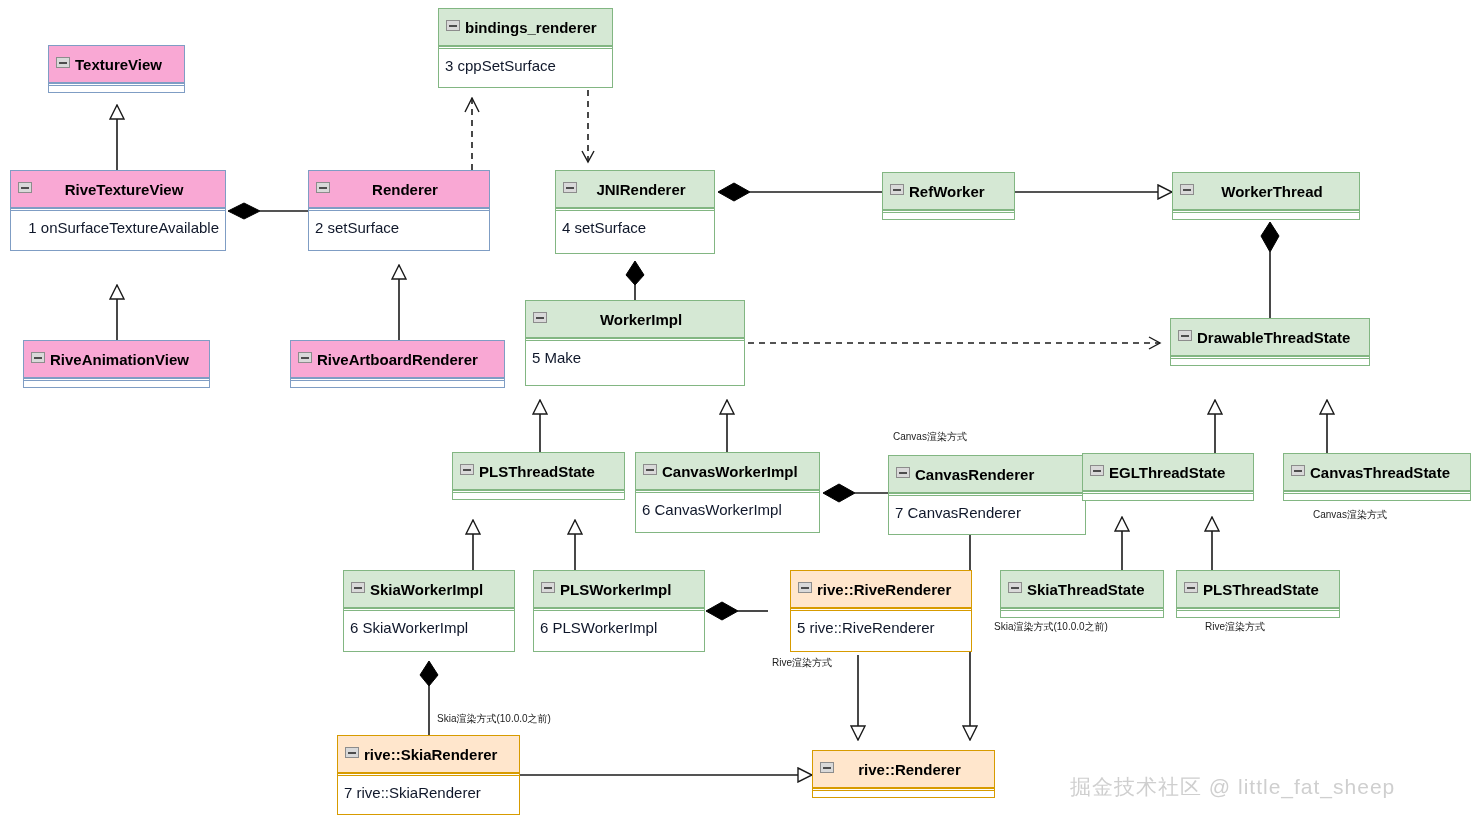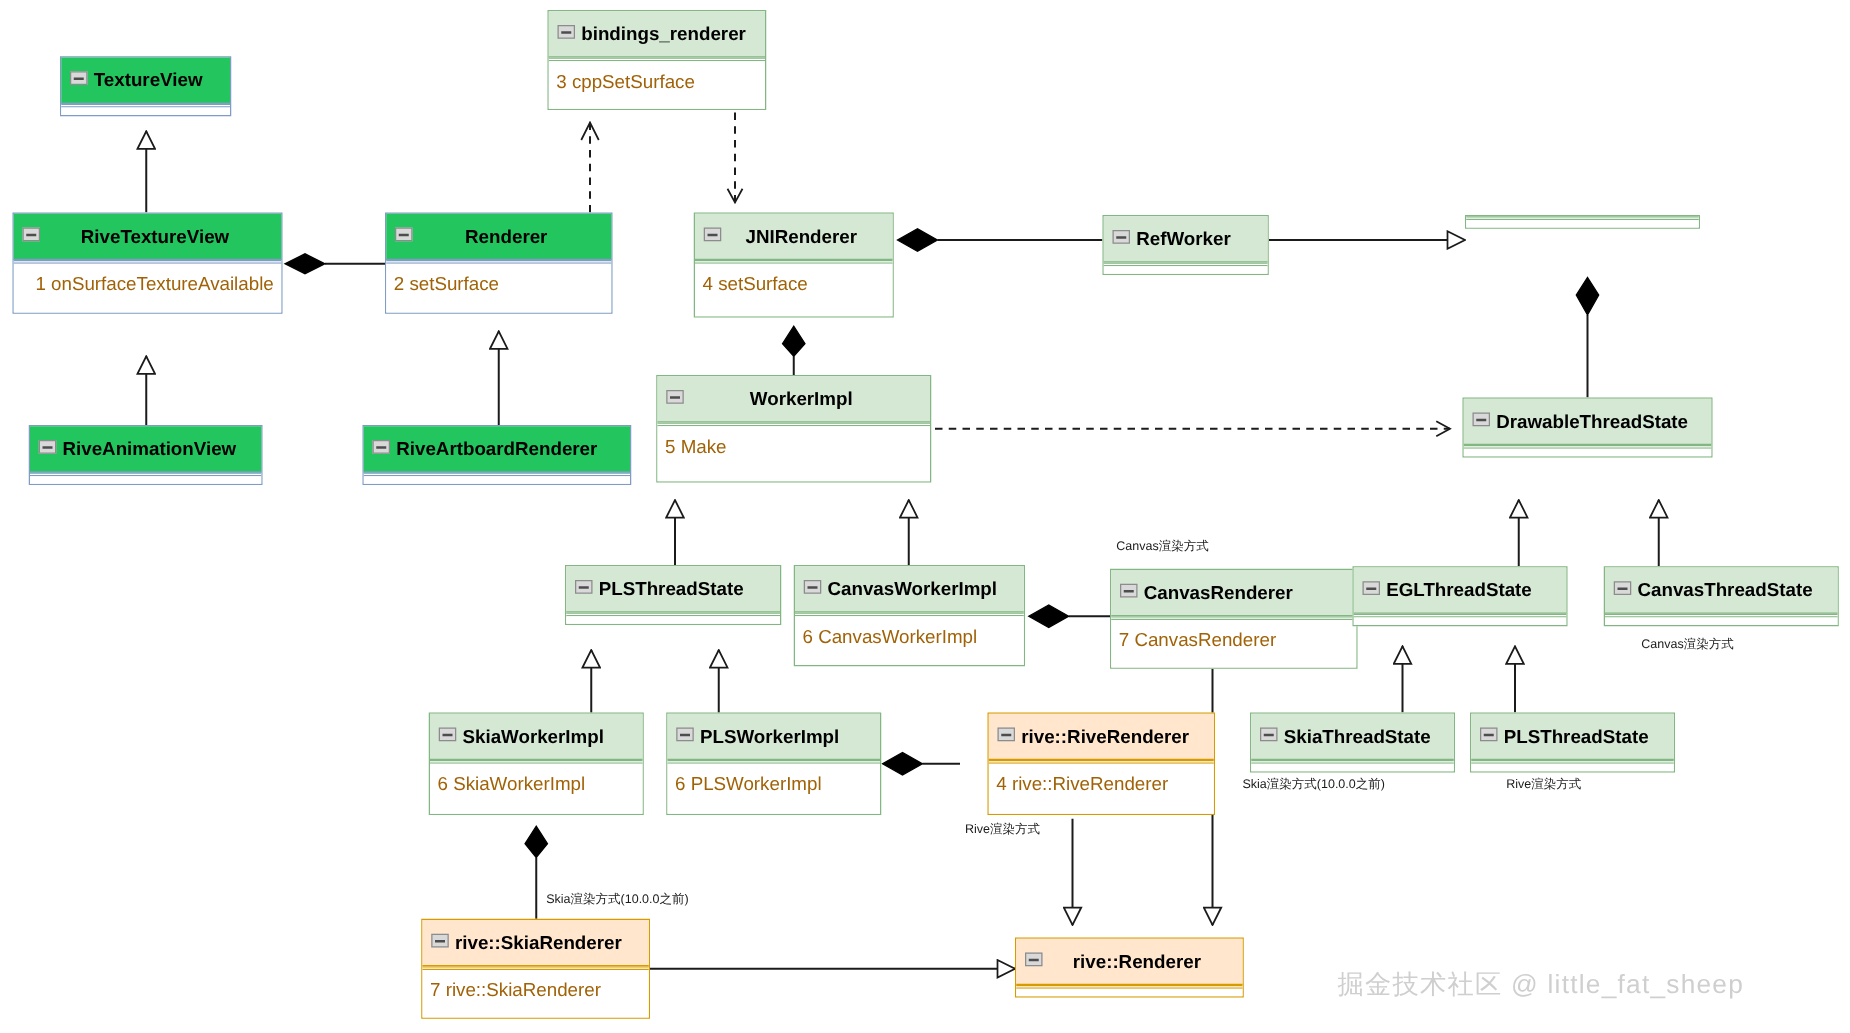--- a/index.html
+++ b/index.html
@@ -5,26 +5,26 @@
   html,body{margin:0;padding:0;background:#ffffff;}
   #canvas{position:relative;width:1480px;height:826px;background:#ffffff;
           font-family:"Liberation Sans","DejaVu Sans",sans-serif;overflow:hidden;}
   svg.edges{position:absolute;left:0;top:0;width:1480px;height:826px;pointer-events:none;}
 
   .cls{position:absolute;box-sizing:border-box;border:1px solid #8aa4c8;background:#ffffff;}
   .cls .hdr{position:relative;box-sizing:border-box;height:37px;line-height:37px;
             text-align:center;font-weight:bold;font-size:15px;color:#000;
             border-bottom:1px solid #8aa4c8;}
   .cls .sep{height:3px;border-top:1px solid #8aa4c8;border-bottom:1px solid #8aa4c8;background:#fff;box-sizing:border-box;}
-  .cls .body{box-sizing:border-box;font-size:15px;color:#a16207;padding:8px 6px 6px 6px;background:#ffffff;}
+  .cls .body{box-sizing:border-box;font-size:15px;color:#0f172a;padding:8px 6px 6px 6px;background:#ffffff;}
   .cls .emptybody{height:6px;background:#ffffff;}
 
   
   .blue{border-color:#7f9dc4;}
-  .blue .hdr{background:#22c55e;border-bottom-color:#7f9dc4;}
+  .blue .hdr{background:#f9a8d4;border-bottom-color:#7f9dc4;}
   .blue .sep{border-color:#7f9dc4;}
 
   
   .green{border-color:#82b682;}
   .green .hdr{background:#d5e8d4;border-bottom-color:#82b682;}
   .green .sep{border-color:#82b682;}
 
   
   .orange{border-color:#d79b00;}
   .orange .hdr{background:#ffe6cc;border-bottom-color:#d79b00;}
@@ -192,20 +192,24 @@
   <div class="cls green" style="left:882px;top:172px;width:133px;">
     <div class="hdr lft">
       <span class="mini"></span>
       <span class="ttl">RefWorker</span>
     </div>
     <div class="sep"></div>
     <div class="emptybody"></div>
   </div>
 
   <div class="cls green" style="left:1172px;top:172px;width:188px;">
+    <div class="hdr">
+      <span class="mini"></span>
+      <span class="ttl">WorkerThread</span>
+    </div>
     <div class="sep"></div>
     <div class="emptybody"></div>
   </div>
 
   <div class="cls green" style="left:525px;top:300px;width:220px;">
     <div class="hdr">
       <span class="mini"></span>
       <span class="ttl">WorkerImpl</span>
     </div>
     <div class="sep"></div>
@@ -283,21 +287,21 @@
     <div class="sep"></div>
     <div class="body" style="height:40px;">6 PLSWorkerImpl</div>
   </div>
 
   <div class="cls orange" style="left:766px;top:570px;width:182px;margin-left:24px;">
     <div class="hdr lft">
       <span class="mini"></span>
       <span class="ttl">rive::RiveRenderer</span>
     </div>
     <div class="sep"></div>
-    <div class="body" style="height:40px;">4 rive::RiveRenderer</div>
+    <div class="body" style="height:40px;">5 rive::RiveRenderer</div>
   </div>
 
   <div class="cls green" style="left:1000px;top:570px;width:164px;">
     <div class="hdr lft">
       <span class="mini"></span>
       <span class="ttl">SkiaThreadState</span>
     </div>
     <div class="sep"></div>
     <div class="emptybody"></div>
   </div>

